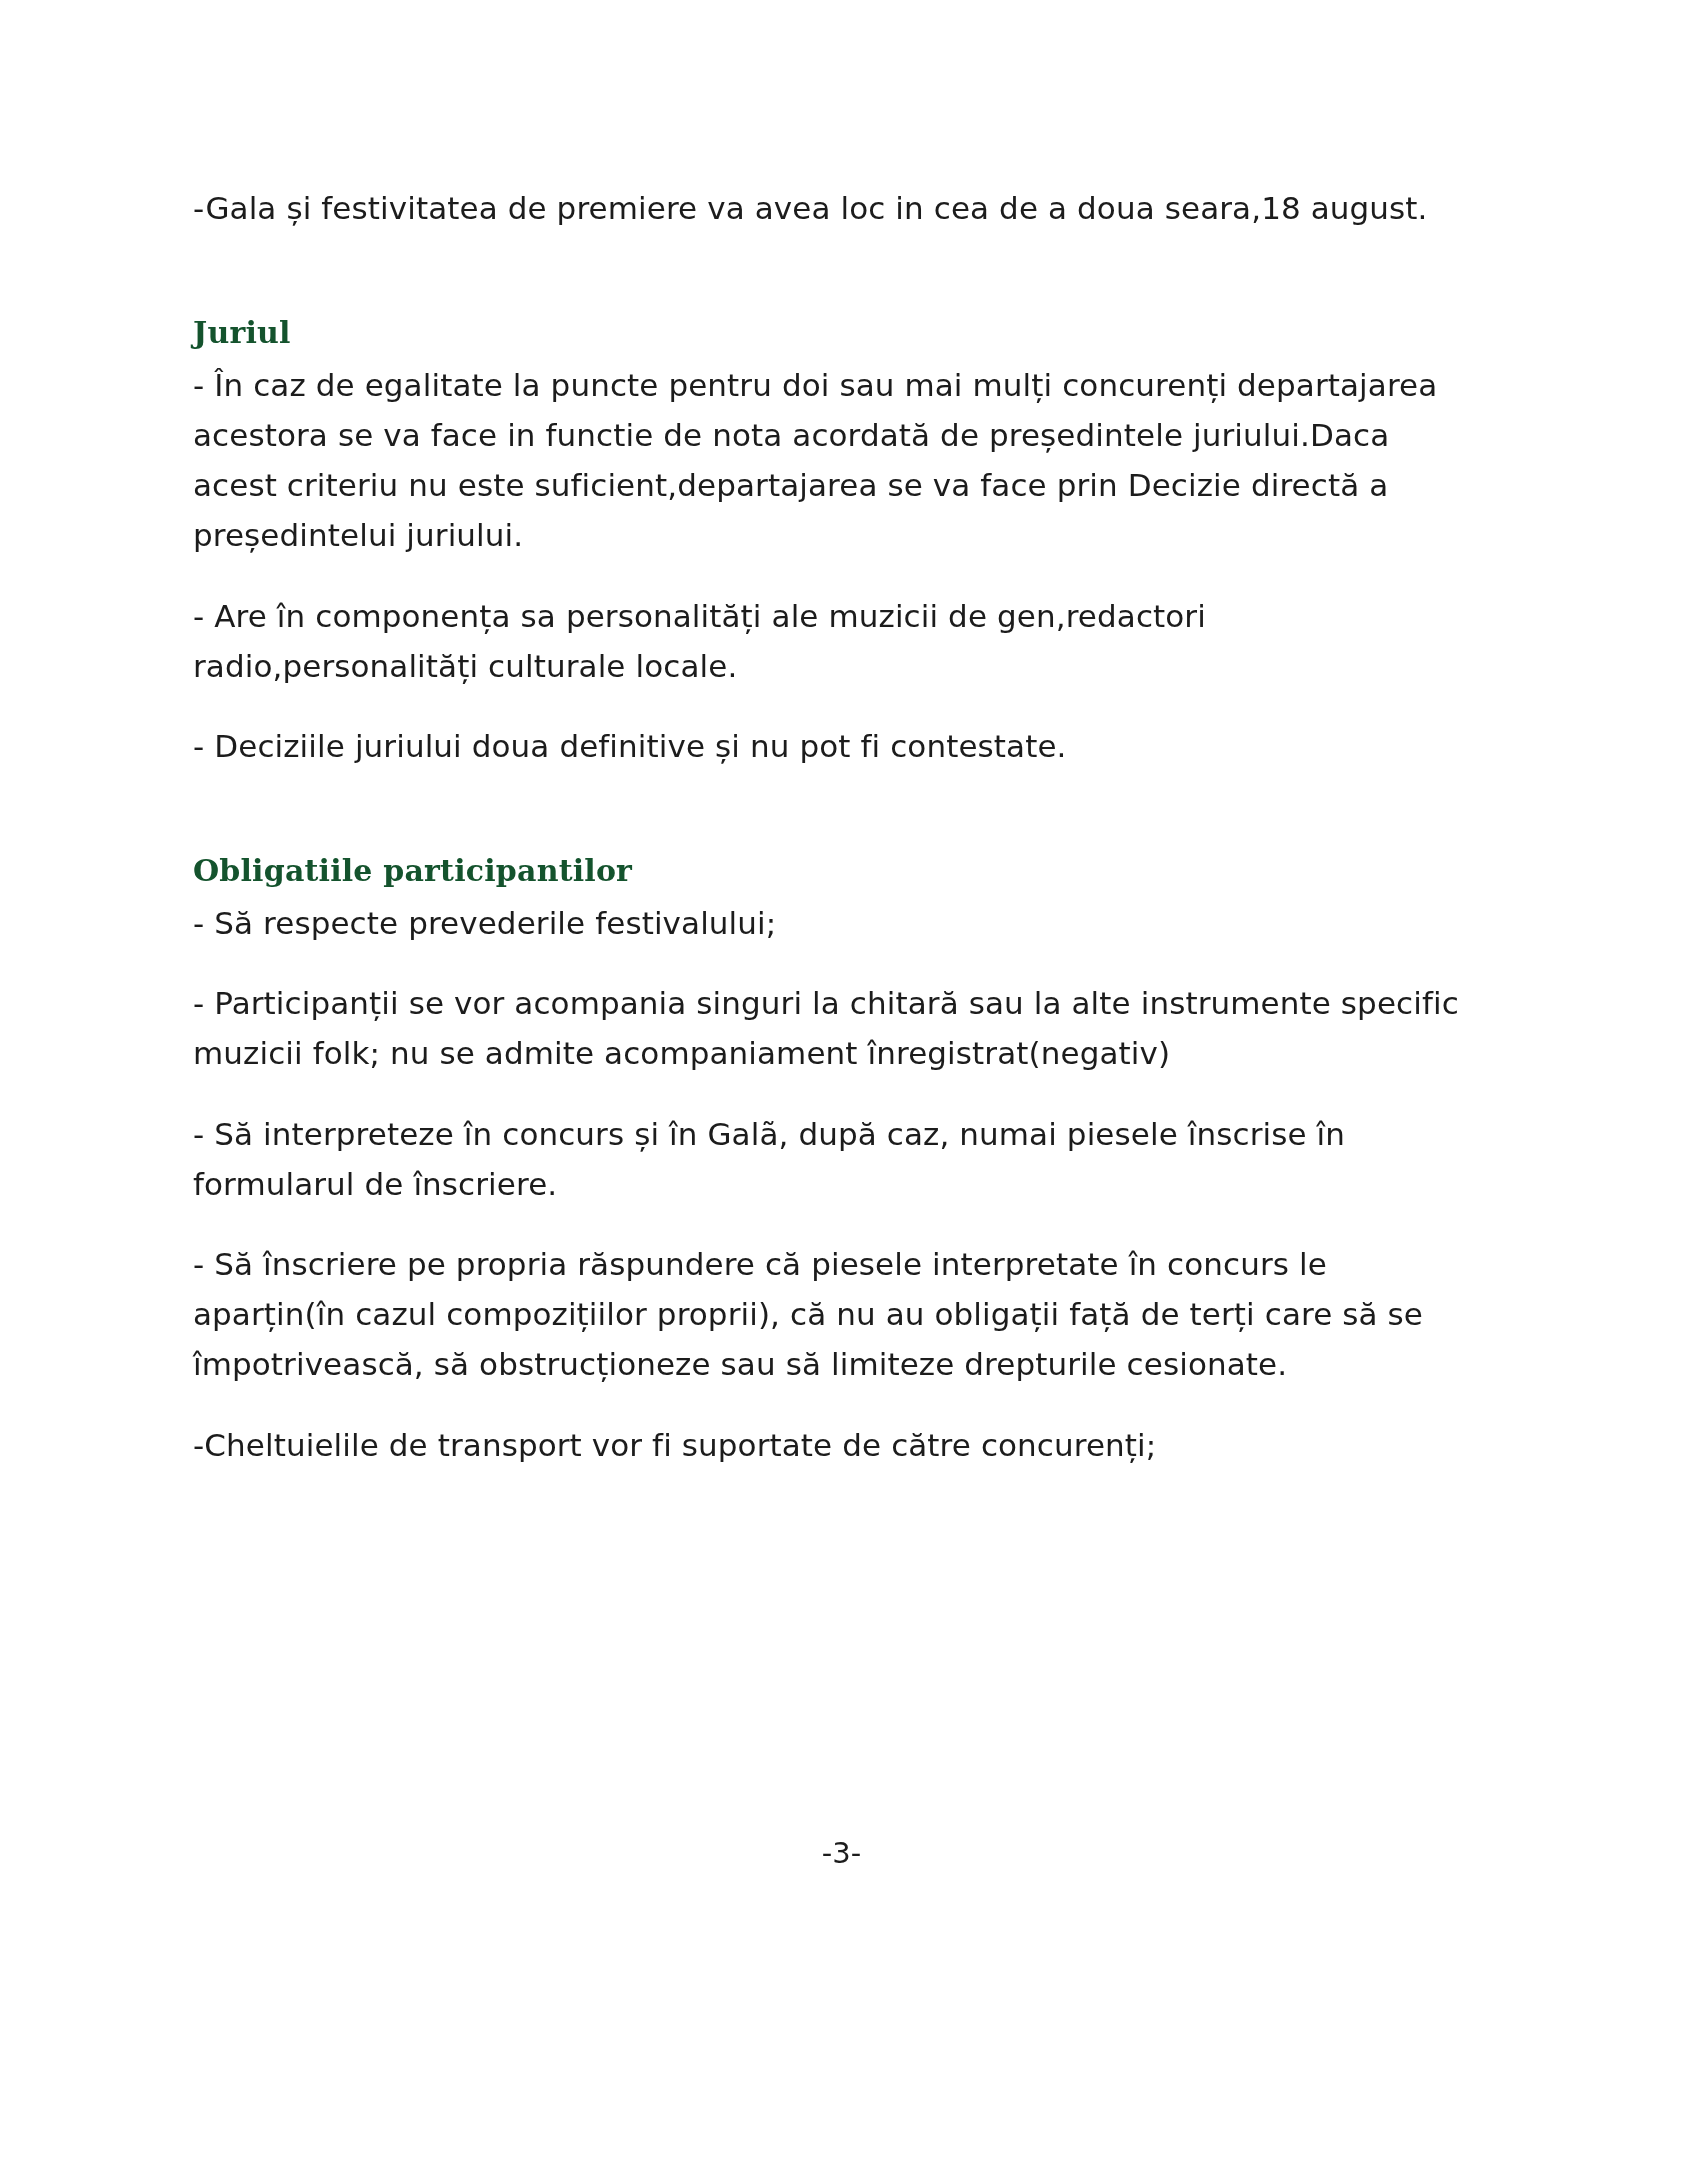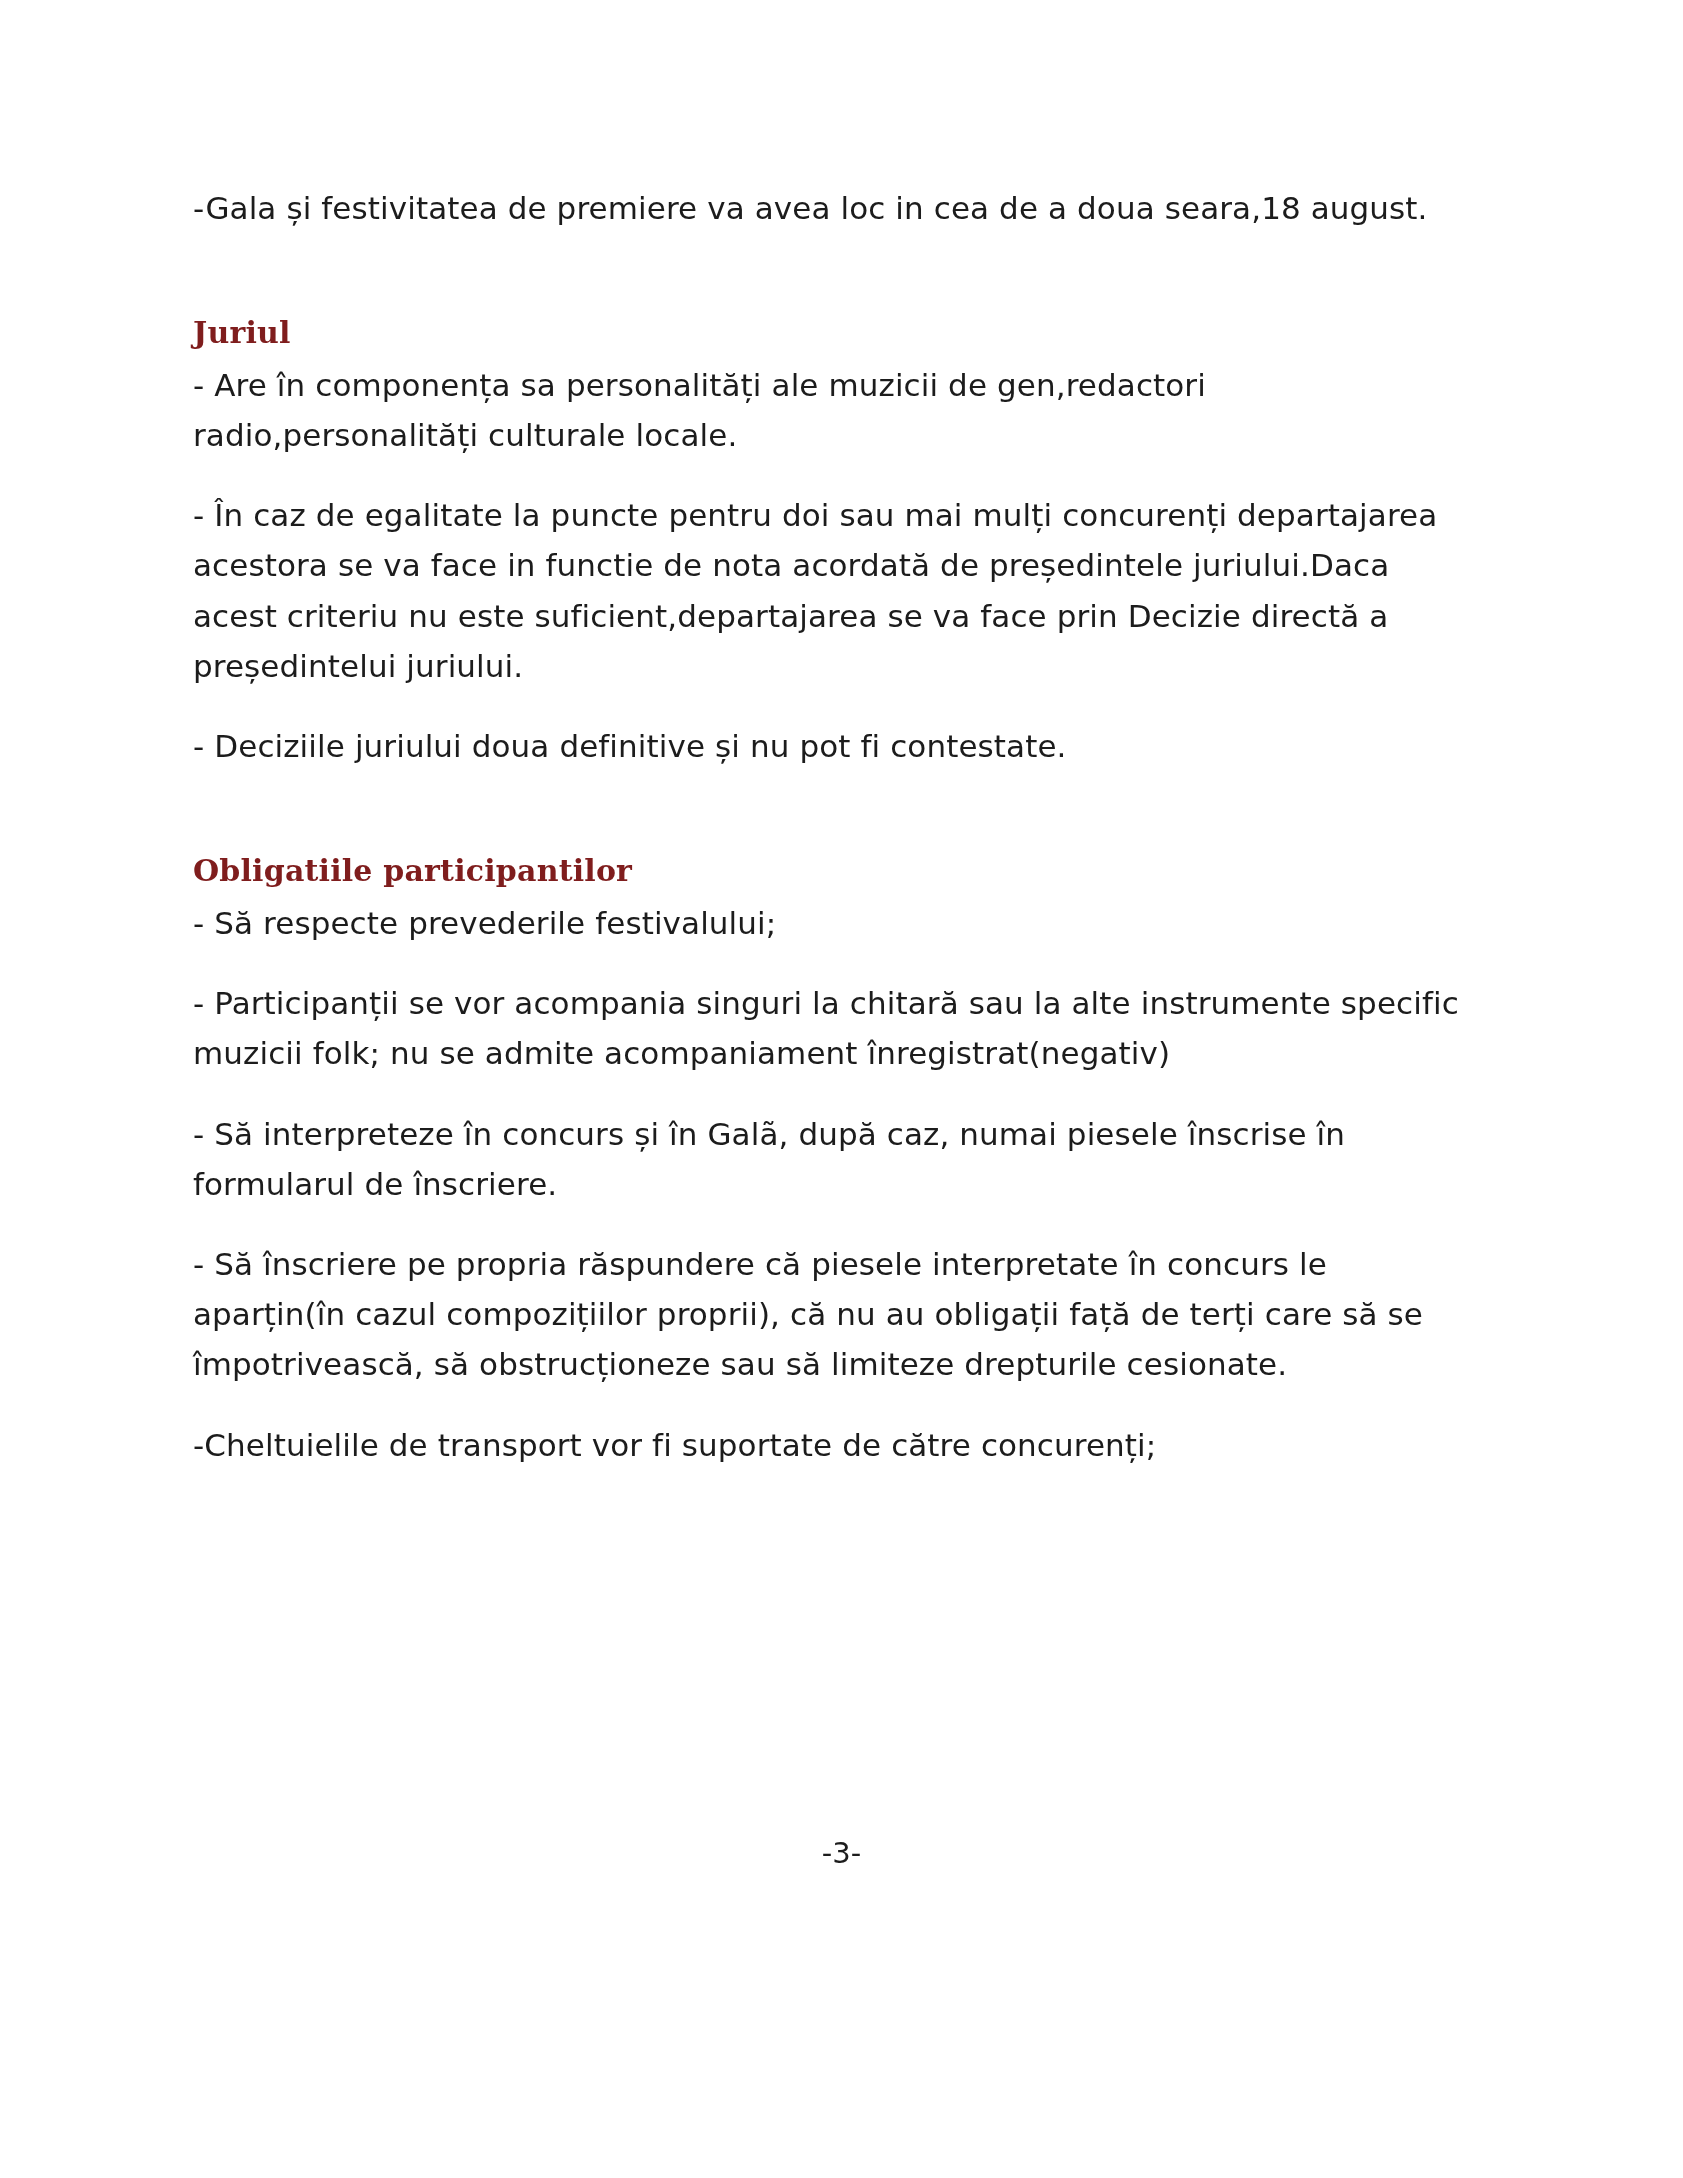--- a/index.html
+++ b/index.html
@@ -32,21 +32,21 @@
     text-align: left;
   }
   p.para.tight {
     margin-bottom: 0;
   }
   h2.heading {
     margin: 0 0 2px 0;
     font-family: "DejaVu Serif", serif;
     font-size: 30px;
     font-weight: bold;
-    color: #7f1d1d;
+    color: #14532d;
     letter-spacing: 0.2px;
   }
   .gap-before-heading {
     height: 46px;
   }
   .footer-pagenum {
     position: absolute;
     left: 0;
     right: 0;
     top: 1836px;
@@ -61,23 +61,23 @@
 
 <div class="page">
   <div class="doc-body">
 
     <p class="para">-Gala și festivitatea de premiere va avea loc in cea de a doua seara,18 august.</p>
 
     <div class="gap-before-heading"></div>
 
     <h2 class="heading">Juriul</h2>
 
+    <p class="para">- În caz de egalitate la puncte pentru doi sau mai mulți concurenți departajarea acestora se va face in functie de nota acordată de președintele juriului.Daca acest criteriu nu este suficient,departajarea se va face prin Decizie directă a președintelui juriului.</p>
+
     <p class="para">- Are în componența sa personalități ale muzicii de gen,redactori radio,personalități culturale locale.</p>
-
-    <p class="para">- În caz de egalitate la puncte pentru doi sau mai mulți concurenți departajarea acestora se va face in functie de nota acordată de președintele juriului.Daca acest criteriu nu este suficient,departajarea se va face prin Decizie directă a președintelui juriului.</p>
 
     <p class="para">- Deciziile juriului doua definitive și nu pot fi contestate.</p>
 
     <div class="gap-before-heading"></div>
 
     <h2 class="heading">Obligatiile participantilor</h2>
 
     <p class="para">- Să respecte prevederile festivalului;</p>
 
     <p class="para">- Participanții se vor acompania singuri la chitară sau la alte instrumente specific muzicii folk; nu se admite acompaniament înregistrat(negativ)</p>

